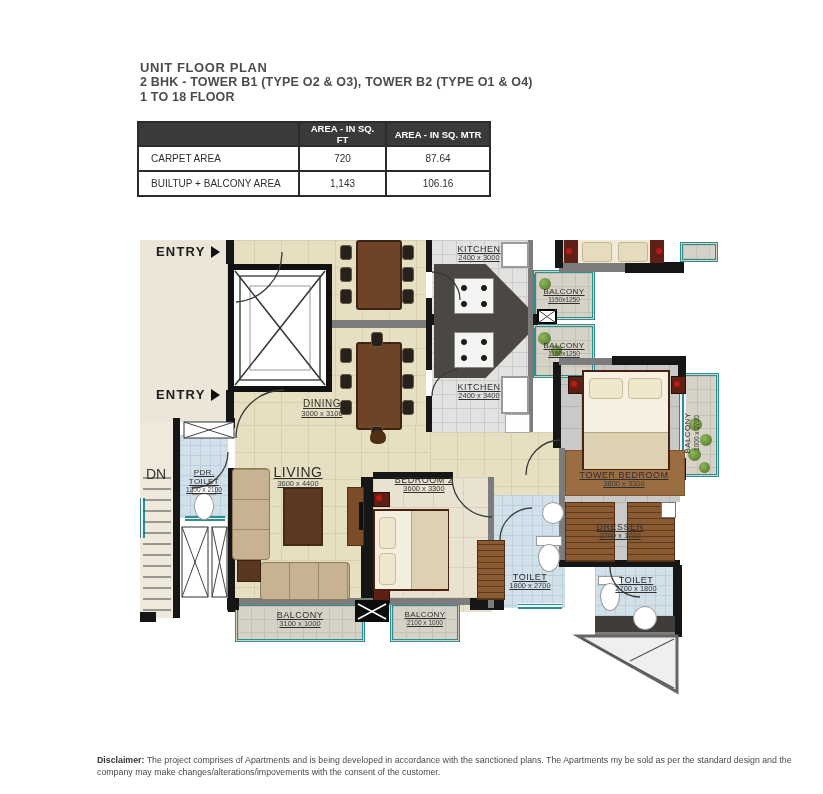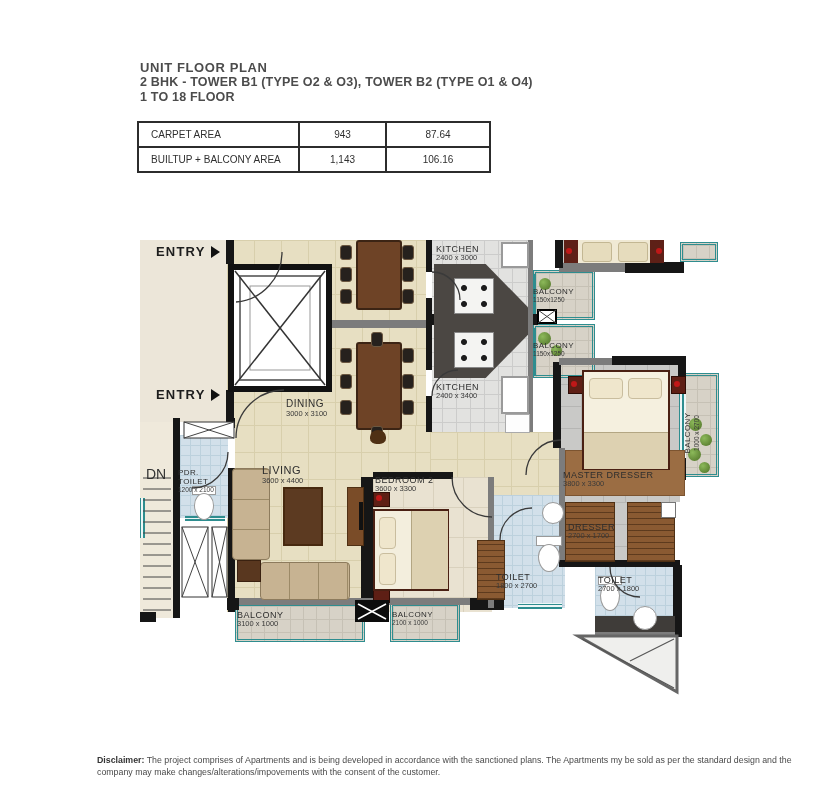--- a/index.html
+++ b/index.html
@@ -38,21 +38,21 @@
   .chair{position:absolute;width:10px;height:13px;background:#26211d;border:1px solid #6b5740;border-radius:3px;}
   .stove{background-color:#f4f4f2;border:1px solid #888;
     background-image:radial-gradient(circle at 9px 9px,#1c1c1c 2.5px,transparent 3.5px),radial-gradient(circle at 29px 9px,#1c1c1c 2.5px,transparent 3.5px),radial-gradient(circle at 9px 25px,#1c1c1c 2.5px,transparent 3.5px),radial-gradient(circle at 29px 25px,#1c1c1c 2.5px,transparent 3.5px);}
   .wardrobe{background:#8a5a32;border:1px solid #4f3014;background-image:repeating-linear-gradient(0deg,rgba(40,20,5,.45) 0 1px,transparent 1px 6px);}
   .wc-tank{background:#fff;border:1px solid #9a9a9a;}
   .wc-bowl{background:#fff;border:1px solid #9a9a9a;border-radius:50% 50% 50% 50%/45% 45% 55% 55%;}
   .sink-round{background:#fff;border:1px solid #9a9a9a;border-radius:50%;}
 
   .entry{position:absolute;display:flex;align-items:center;gap:5px;font-size:13px;font-weight:bold;letter-spacing:1.2px;color:#1d1d1d;}
   .entry .arr{width:0;height:0;border-left:9px solid #111;border-top:6px solid transparent;border-bottom:6px solid transparent;}
-  .rlabel{position:absolute;text-align:left;color:#2e2e2e;z-index:60;line-height:1.15;}
+  .rlabel{position:absolute;text-align:center;color:#2e2e2e;z-index:60;line-height:1.15;text-decoration:underline;}
   .rname{font-size:9px;letter-spacing:.5px;white-space:nowrap;}
   .rname-sm{font-size:8px;letter-spacing:.4px;white-space:nowrap;}
   .rdim{font-size:7.5px;color:#3a3a3a;white-space:nowrap;}
   .rdim-sm{font-size:6.5px;color:#3a3a3a;white-space:nowrap;}
   .dn{position:absolute;font-size:14px;color:#333;z-index:60;}
   .vlabel{position:absolute;z-index:60;}
   .vlabel .inner{position:absolute;width:86px;height:30px;left:-28px;top:28px;transform:rotate(-90deg);text-align:center;color:#2e2e2e;line-height:1.2;}
 
   .overlay{position:absolute;left:0;top:0;z-index:50;pointer-events:none;}
 
@@ -66,23 +66,28 @@
 <div class="page">
 
   <div class="title-block">
     <div class="t1">UNIT FLOOR PLAN</div>
     <div class="t2">2 BHK - TOWER B1 (TYPE O2 &amp; O3), TOWER B2 (TYPE O1 &amp; O4)</div>
     <div class="t3">1 TO 18 FLOOR</div>
   </div>
 
   <table class="area-table">
     <tbody>
+        <tr>
+      <th class="lbl"></th>
+      <th class="v1">AREA - IN SQ. FT</th>
+      <th class="v2">AREA - IN SQ. MTR</th>
+    </tr>
     <tr>
       <td class="lbl">CARPET AREA</td>
-      <td class="v1">943</td>
+      <td class="v1">720</td>
       <td class="v2">87.64</td>
     </tr>
     <tr>
       <td class="lbl">BUILTUP + BALCONY AREA</td>
       <td class="v1">1,143</td>
       <td class="v2">106.16</td>
     </tr>
   </tbody>
     </table>
 
@@ -315,29 +320,29 @@
     </div>
     <div class="rlabel" style="left:296px;top:142px;width:86px;">
       <div class="rname">KITCHEN</div>
       <div class="rdim">2400 x 3400</div>
     </div>
     <div class="rlabel" style="left:146px;top:158px;width:72px;">
       <div class="rname" style="font-size:10px;">DINING</div>
       <div class="rdim">3000 x 3100</div>
     </div>
     <div class="rlabel" style="left:122px;top:224px;width:72px;">
-      <div class="rname" style="font-size:11px;">LIVING</div>
+      <div class="rname" style="font-size:14px;">LIVING</div>
       <div class="rdim">3600 x 4400</div>
     </div>
     <div class="rlabel" style="left:235px;top:235px;width:98px;">
       <div class="rname">BEDROOM 2</div>
       <div class="rdim">3600 x 3300</div>
     </div>
     <div class="rlabel" style="left:423px;top:230px;width:122px;">
-      <div class="rname">MASTER DRESSER</div>
+      <div class="rname">TOWER BEDROOM</div>
       <div class="rdim">3800 x 3300</div>
     </div>
     <div class="rlabel" style="left:428px;top:282px;width:104px;">
       <div class="rname">DRESSER</div>
       <div class="rdim">2700 x 1700</div>
     </div>
     <div class="rlabel" style="left:356px;top:332px;width:68px;">
       <div class="rname">TOILET</div>
       <div class="rdim">1800 x 2700</div>
     </div>

